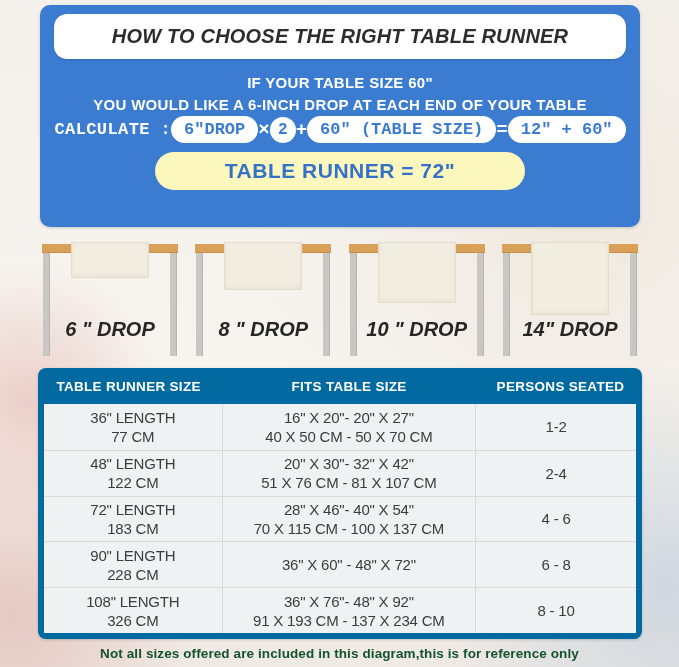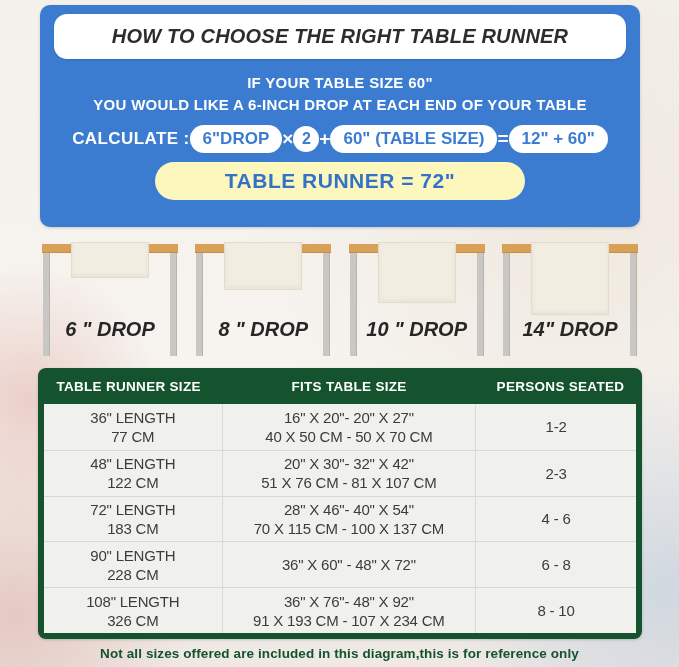--- a/index.html
+++ b/index.html
@@ -27,21 +27,21 @@
     box-shadow:0 1px 2px rgba(0,0,0,.15);
   }
   .title-text {
     font-size:20px; font-weight:bold; font-style:italic; color:#2d2d2d;
     letter-spacing:.2px; white-space:nowrap;
   }
   .subtitle { margin-top:13px; text-align:center; color:#ffffff; font-weight:bold; }
   .subtitle .line { font-size:15px; line-height:22px; letter-spacing:.3px; }
 
   .calc-row {
-    margin-top:9px; display:flex; align-items:center; justify-content:center; gap:0;
+    display:flex; align-items:center; justify-content:center; gap:0;font-family:Liberation Mono, monospace;
   }
   .calc-label { color:#fff; font-weight:bold; font-size:17px; letter-spacing:.4px; }
   .pill {
     background:#fff; color:#3b7cd1; font-weight:bold; font-size:17px;
     padding:4px 13px; border-radius:999px; white-space:nowrap;
   }
   .op { color:#fff; font-weight:bold; font-size:19px; }
   .circle {
     background:#fff; color:#3b7cd1; width:26px; height:26px; border-radius:50%;
     display:flex; align-items:center; justify-content:center; font-weight:bold; font-size:16px;
@@ -70,21 +70,21 @@
     box-shadow:inset 0 -2px 4px rgba(120,110,90,.08);
   }
   .drop-label {
     position:absolute; top:80px; width:100%; text-align:center;
     font-weight:bold; font-style:italic; font-size:20px; color:#262626; white-space:nowrap;
   }
 
   
   .panel-table {
     position:absolute; left:38px; top:368px; width:604px; height:271px;
-    background:#14532d; border-radius:8px; box-shadow:0 1px 3px rgba(0,0,0,.18);
+    background:#0369a1; border-radius:8px; box-shadow:0 1px 3px rgba(0,0,0,.18);
   }
   .tbl-header {
     height:36px; display:grid; grid-template-columns:30% 43% 27%;
     align-items:center; text-align:center;
     color:#fff; font-weight:bold; font-size:13.5px; letter-spacing:.3px;
   }
   .tbl-body {
     position:absolute; left:6px; right:6px; top:36px; bottom:6px;
     background:rgba(252,250,247,.95);
     display:grid; grid-template-rows:repeat(5,1fr);
@@ -182,21 +182,21 @@
 
     <div class="tbl-row">
       <div class="cell">
         <span>48" LENGTH</span>
         <span>122 CM</span>
       </div>
       <div class="cell mid">
         <span>20" X 30"- 32" X 42"</span>
         <span>51 X 76 CM - 81 X 107 CM</span>
       </div>
-      <div class="cell">2-3</div>
+      <div class="cell">2-4</div>
     </div>
 
     <div class="tbl-row">
       <div class="cell">
         <span>72" LENGTH</span>
         <span>183 CM</span>
       </div>
       <div class="cell mid">
         <span>28" X 46"- 40" X 54"</span>
         <span>70 X 115 CM - 100 X 137 CM</span>
@@ -215,21 +215,21 @@
       <div class="cell">6 - 8</div>
     </div>
 
     <div class="tbl-row">
       <div class="cell">
         <span>108" LENGTH</span>
         <span>326 CM</span>
       </div>
       <div class="cell mid">
         <span>36" X 76"- 48" X 92"</span>
-        <span>91 X 193 CM - 107 X 234 CM</span>
+        <span>91 X 193 CM - 137 X 234 CM</span>
       </div>
       <div class="cell">8 - 10</div>
     </div>
 
   </div>
 </div>
 
 <div class="footer-note">Not all sizes offered are included in this diagram,this is for reference only</div>
 
 </body></html>

